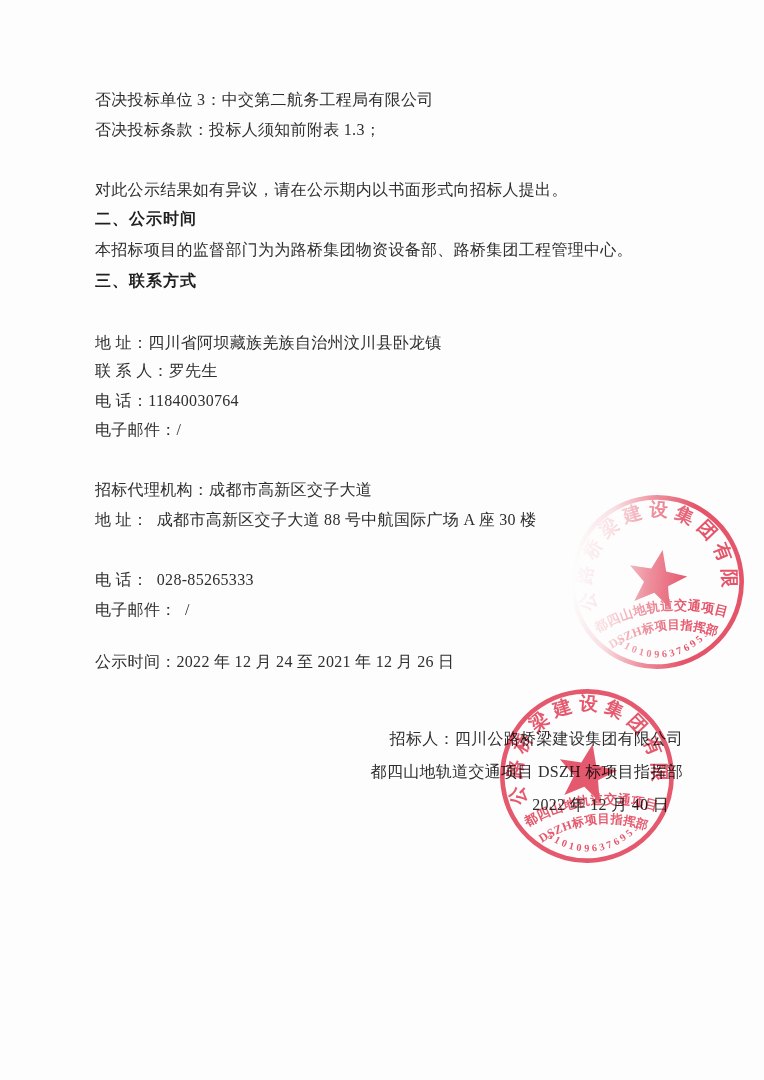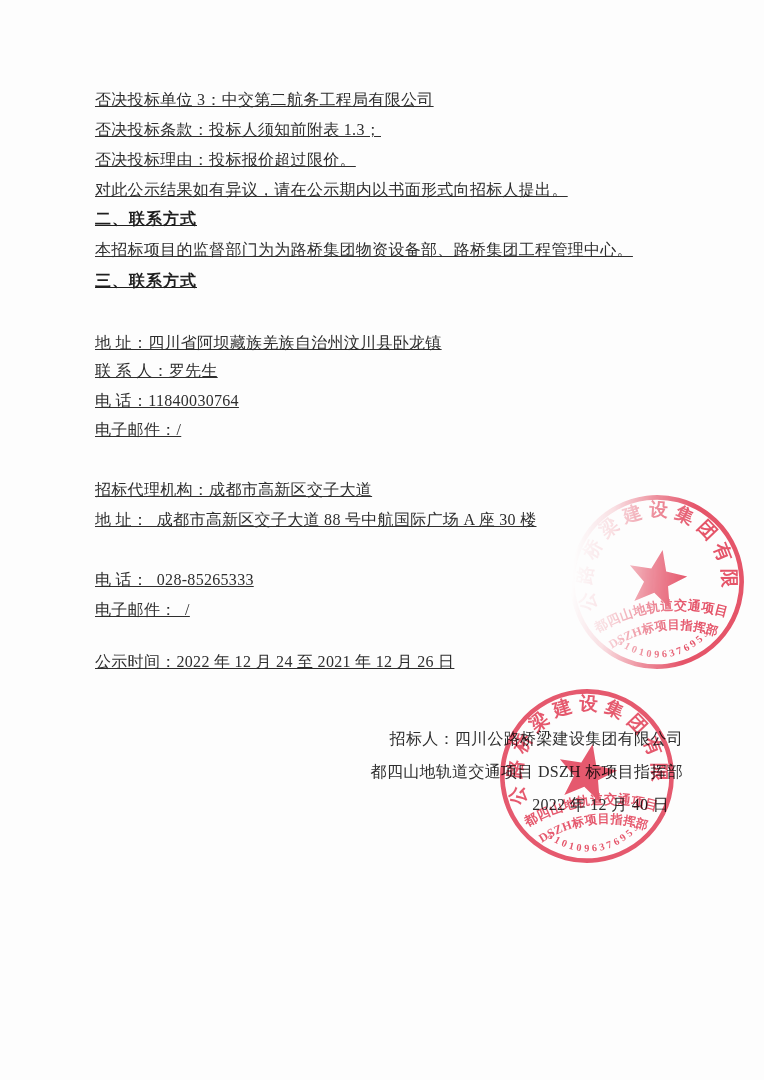--- a/index.html
+++ b/index.html
@@ -8,21 +8,21 @@
     background:#fdfdfd;
     font-family:"Liberation Serif","DejaVu Serif",serif;
     color:#2e2e2e;
     position:relative;
     overflow:hidden;
   }
   .page { position:absolute; inset:0; }
   .line {
     position:absolute; left:95px;
     font-size:16px; line-height:20px;
-    white-space:pre; letter-spacing:0.3px;text-decoration:underline;
+    white-space:pre; letter-spacing:0.3px;
   }
   .heading { font-weight:bold; color:#1f1f1f; letter-spacing:1px; }
   .sig {
     position:absolute; right:81px;
     font-size:16px; line-height:20px;
     white-space:pre; text-align:right; letter-spacing:0.3px;
   }
   .sig.date { padding-right:14px; }
 
   
@@ -40,24 +40,23 @@
   .stamp-bottom { left:494px; top:683px; opacity:0.9; }
   .seal-text { font-family:"Liberation Serif","DejaVu Serif",serif; font-weight:bold; }
 </style>
 </head>
 <body>
 
 <div class="page">
 
   <div class="line" style="top:90px">否决投标单位 3：中交第二航务工程局有限公司</div>
   <div class="line" style="top:120px">否决投标条款：投标人须知前附表 1.3；</div>
-  <div class="line" style="top:150px">否决投标理由：投标报价超过限价。</div>
   <div class="line" style="top:180px">对此公示结果如有异议，请在公示期内以书面形式向招标人提出。</div>
 
-  <div class="line heading" style="top:209px">二、联系方式</div>
+  <div class="line heading" style="top:209px">二、公示时间</div>
   <div class="line" style="top:240px">本招标项目的监督部门为为路桥集团物资设备部、路桥集团工程管理中心。</div>
 
   <div class="line heading" style="top:271px">三、联系方式</div>
 
   <div class="line" style="top:333px">地 址：四川省阿坝藏族羌族自治州汶川县卧龙镇</div>
   <div class="line" style="top:361px">联 系 人：罗先生</div>
   <div class="line" style="top:391px">电 话：11840030764</div>
   <div class="line" style="top:420px">电子邮件：/</div>
 
   <div class="line" style="top:480px">招标代理机构：成都市高新区交子大道</div>

